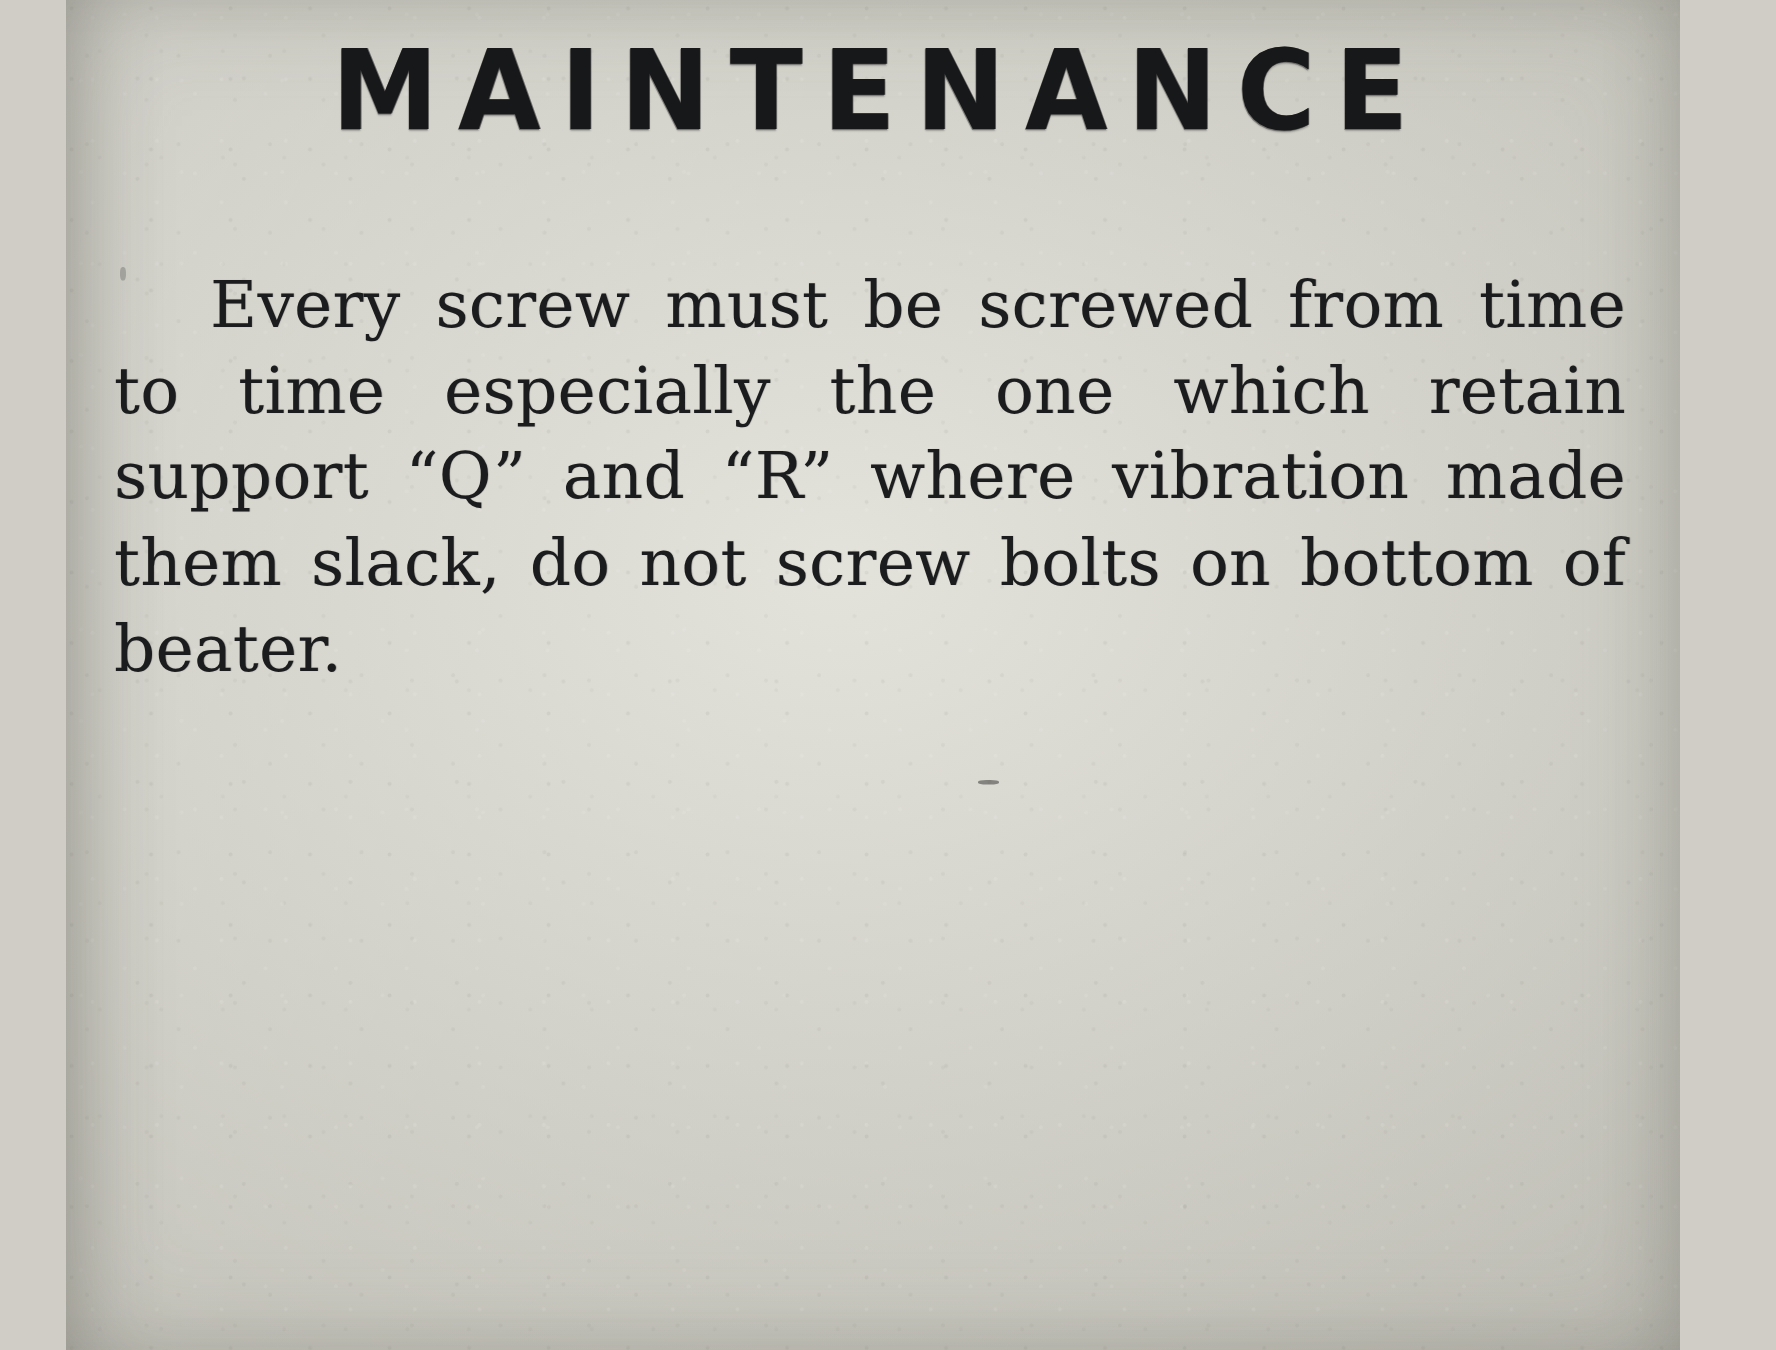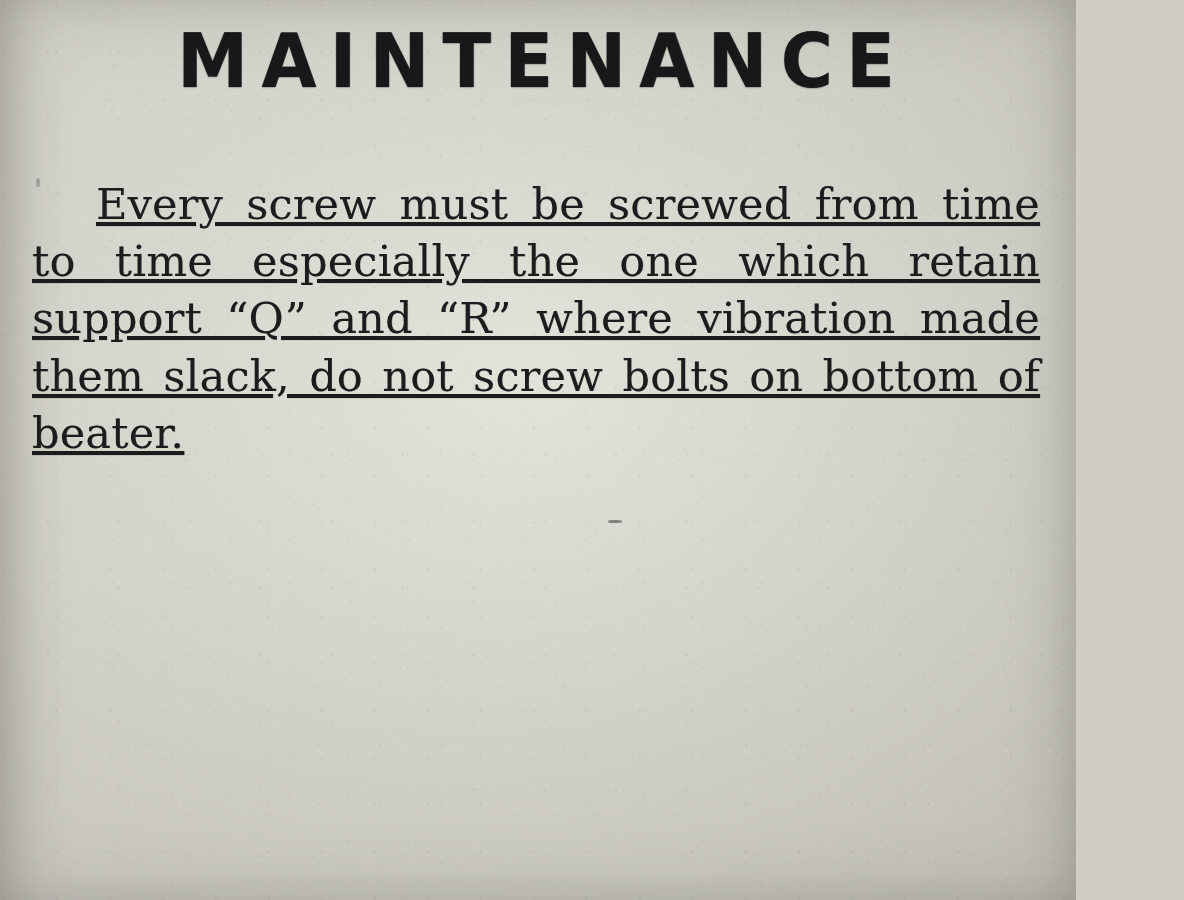--- a/index.html
+++ b/index.html
@@ -18,20 +18,21 @@
   .page {
     position: relative;
     width: 1076px;
     height: 900px;
     box-sizing: border-box;
     background-color: #cecdc5;
     background-image:
       radial-gradient(ellipse 95% 85% at 48% 42%, rgba(228,227,220,0.95) 0%, rgba(211,210,202,0.55) 52%, rgba(176,174,165,0.28) 82%, rgba(150,148,140,0.35) 100%),
       linear-gradient(115deg, rgba(255,255,255,0.20) 0%, rgba(255,255,255,0.0) 40%, rgba(120,118,110,0.10) 100%);
     overflow: hidden;
+    margin-left: 44px;
   }
 
   
   .grain {
     position: absolute;
     inset: 0;
     pointer-events: none;
     opacity: 0.40;
     background-image:
       radial-gradient(circle at 7% 12%, rgba(90,88,82,0.20) 0 1px, transparent 1.6px),
@@ -82,21 +83,20 @@
   .body-block {
     font-family: "DejaVu Serif", serif;
     font-size: 43px;
     line-height: 1.33;
     color: #1b1c1e;
     text-align: justify;
     text-justify: inter-word;
     letter-spacing: 0.2px;
     word-spacing: 1px;
     text-shadow: 0.4px 0.3px 0.6px rgba(45,45,45,0.35);
-    text-decoration: underline;
   }
 
   .body-block p {
     margin: 0;
     text-indent: 64px;
   }
 
   #para-1 {
     margin-top: 78px;
   }

